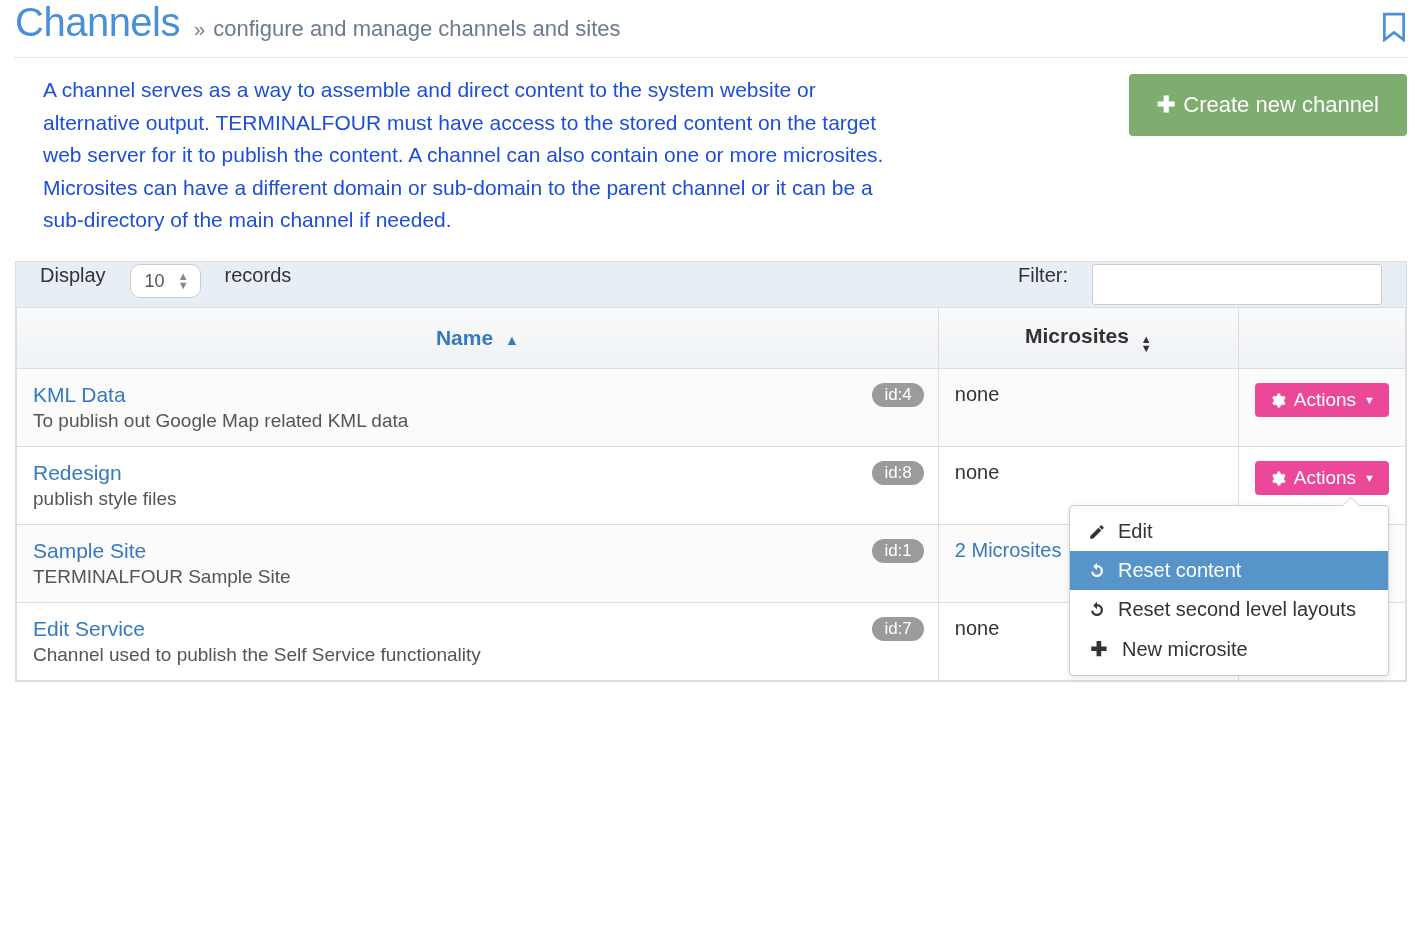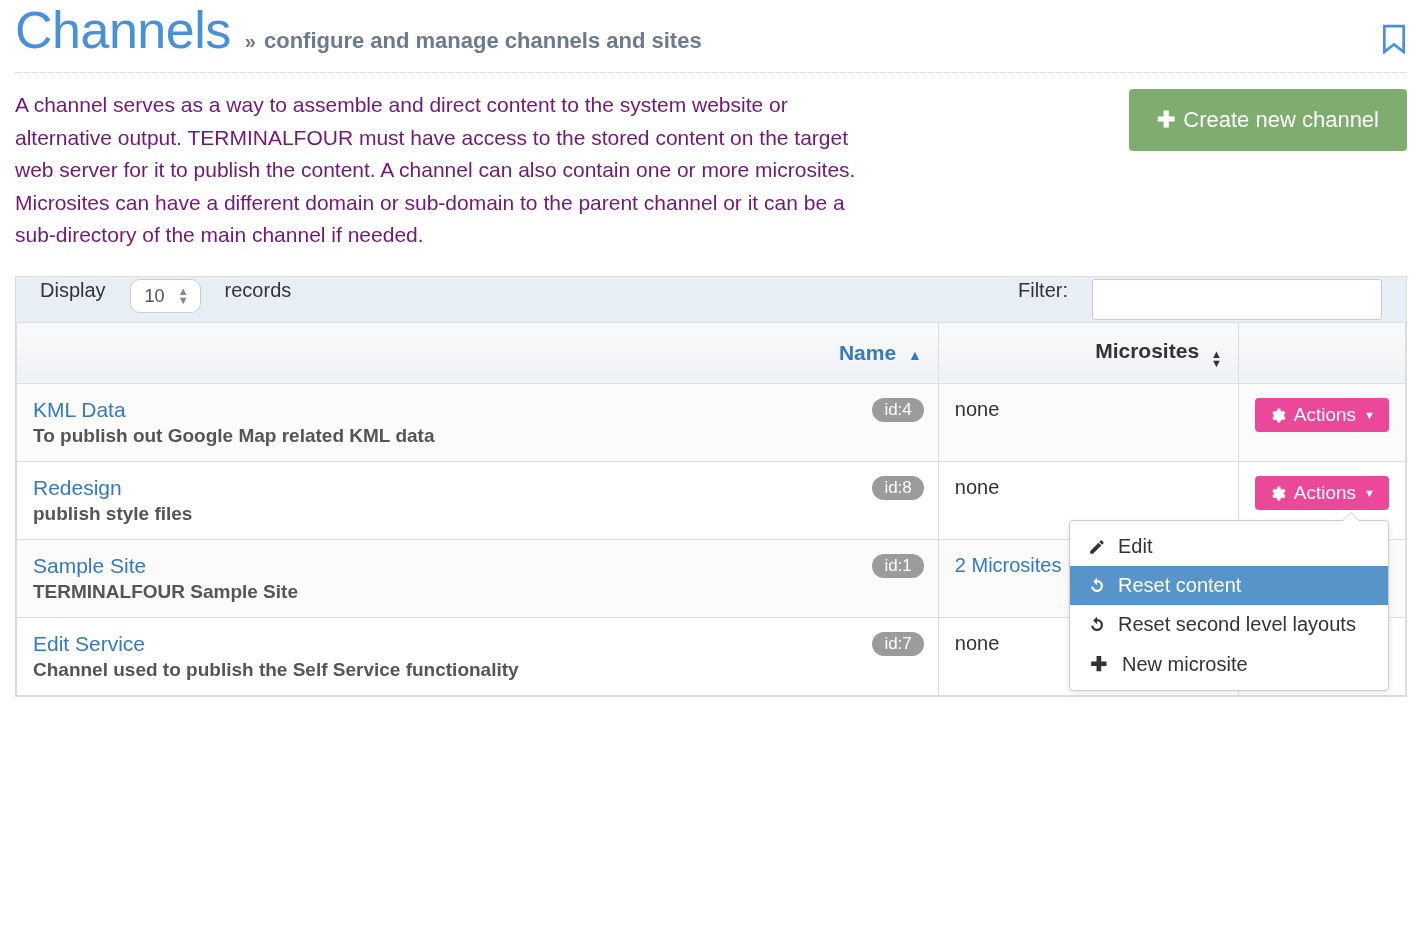--- a/index.html
+++ b/index.html
@@ -13,49 +13,50 @@
   .header-row {
     display: flex;
     align-items: baseline;
     justify-content: space-between;
     padding: 0 0 12px 0;
     border-bottom: 1px dotted #ccc;
     margin-bottom: 16px;
   }
   .header-left { display: flex; align-items: baseline; gap: 14px; }
   .page-title {
-    font-size: 52px;
+    font-size: 40px;
     font-weight: 300;
     color: #4a90d9;
     letter-spacing: -0.5px;
   }
   .page-subtitle {
     font-size: 22px;
-    font-weight: 700;
+    font-weight: 400;
     color: #6b7a8e;
   }
   .chevrons-icon { color: #6b7a8e; font-size: 20px; margin-right: 2px; }
   .bookmark-icon {
     width: 26px; height: 30px; stroke: #4a90d9; fill: none; stroke-width: 2.5;
     cursor: pointer;
     position: relative;
     top: 6px;
   }
 
   .top-section {
     display: flex;
     gap: 40px;
     margin-bottom: 24px;
     align-items: flex-start;
   }
   .intro-text {
     flex: 0 0 860px;
     font-size: 21px;
-    color: #701a75;
+    color: #1d4ed8;
     line-height: 1.55;
+    margin-left: 28px;
   }
   .create-btn {
     margin-left: auto;
     background: #7fad6f;
     color: #fff;
     border: none;
     border-radius: 4px;
     padding: 18px 28px;
     font-size: 22px;
     cursor: pointer;
@@ -108,21 +109,21 @@
     padding: 9px 12px;
     font-size: 18px;
     background: #fff;
     width: 290px;
   }
 
   table { width: 100%; border-collapse: collapse; }
   thead th {
     background: linear-gradient(#f9fafb, #eff2f5);
     border: 1px solid #ddd;
-    text-align: right;
+    text-align: center;
     padding: 16px 16px;
     font-size: 21px;
     font-weight: 700;
     color: #333;
   }
   thead th.sorted { color: #357abd; }
   tbody td {
     border: 1px solid #ddd;
     padding: 14px 16px;
     font-size: 20px;
@@ -135,21 +136,20 @@
   .row-name {
     color: #357abd;
     font-size: 21px;
     cursor: pointer;
     display: inline-block;
     margin-bottom: 3px;
   }
   .row-desc {
     color: #555;
     font-size: 19px;
-    font-weight: bold;
   }
   .id-badge {
     position: absolute;
     top: 14px;
     right: 14px;
     background: #9b9b9b;
     color: #fff;
     border-radius: 12px;
     padding: 2px 12px;
     font-size: 17px;

